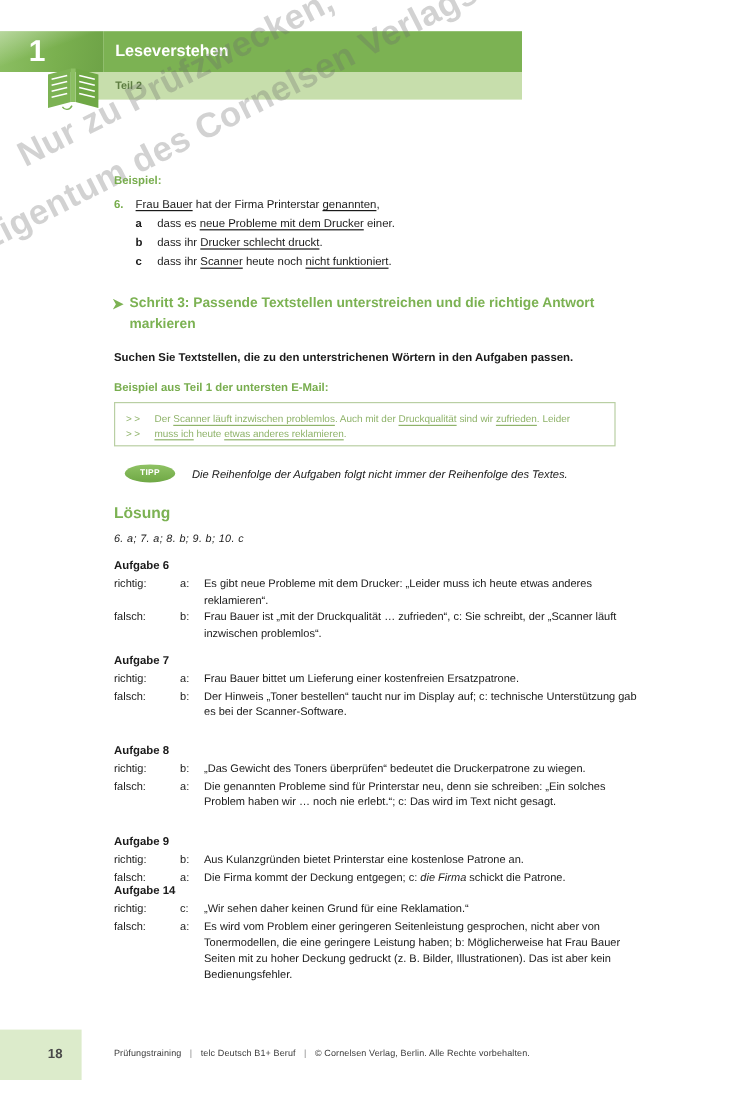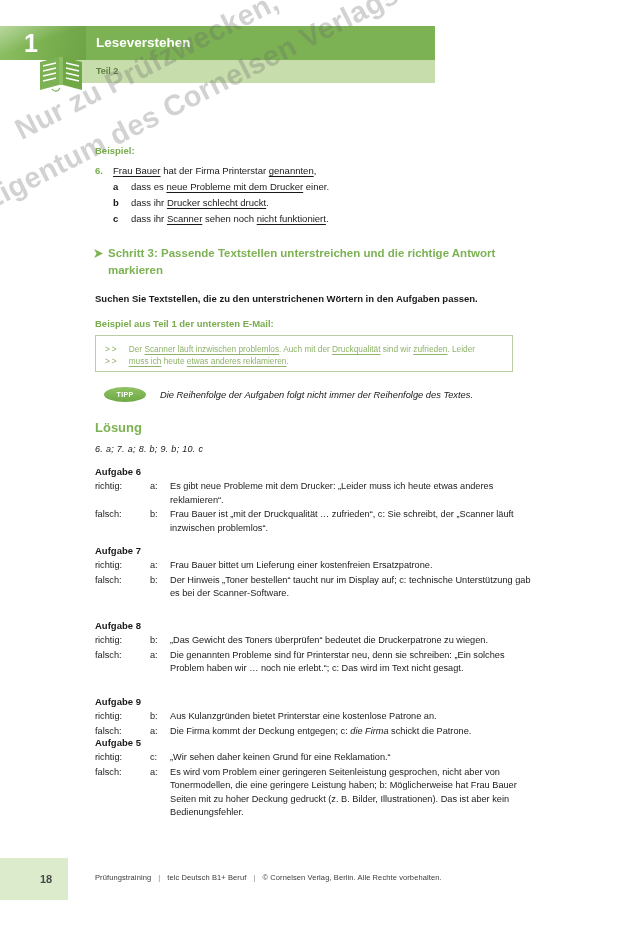--- a/index.html
+++ b/index.html
@@ -355,21 +355,21 @@
 
     <div class="qline qopt">
       <span class="qletter">a</span><span>dass es </span><span class="u">neue Probleme mit dem Drucker</span><span> einer.</span>
     </div>
 
     <div class="qline qopt">
       <span class="qletter">b</span><span>dass ihr </span><span class="u">Drucker schlecht druckt</span><span>.</span>
     </div>
 
     <div class="qline qopt">
-      <span class="qletter">c</span><span>dass ihr </span><span class="u">Scanner</span><span> sehen noch </span><span class="u">nicht funktioniert</span><span>.</span>
+      <span class="qletter">c</span><span>dass ihr </span><span class="u">Scanner</span><span> heute noch </span><span class="u">nicht funktioniert</span><span>.</span>
     </div>
   </div>
 
   <svg class="schritt-arrow" viewBox="0 0 10 10">
     <path d="M0 0 L9 4.5 L0 9 L2.6 4.5 Z" fill="#7cb253"></path>
   </svg>
   <div class="schritt">Schritt 3:  Passende Textstellen unterstreichen und die richtige Antwort markieren</div>
 
   <div class="subinstr">Suchen Sie Textstellen, die zu den unterstrichenen Wörtern in den Aufgaben passen.</div>
 
@@ -442,21 +442,21 @@
       <div class="auf-txt">Aus Kulanzgründen bietet Printerstar eine kostenlose Patrone an.</div>
     </div>
     <div class="auf-row">
       <div class="auf-verd">falsch:</div>
       <div class="auf-let">a:</div>
       <div class="auf-txt"><span>Die Firma kommt der Deckung entgegen; c: </span><span class="it">die Firma</span><span> schickt die Patrone.</span></div>
     </div>
   </div>
 
   <div class="aufgabe" style="top:737px">
-    <div class="auf-title">Aufgabe 5</div>
+    <div class="auf-title">Aufgabe 14</div>
     <div class="auf-row">
       <div class="auf-verd">richtig:</div>
       <div class="auf-let">c:</div>
       <div class="auf-txt">„Wir sehen daher keinen Grund für eine Reklamation.“</div>
     </div>
     <div class="auf-row">
       <div class="auf-verd">falsch:</div>
       <div class="auf-let">a:</div>
       <div class="auf-txt">Es wird vom Problem einer geringeren Seitenleistung gesprochen, nicht aber von Tonermodellen, die eine geringere Leistung haben; b: Möglicherweise hat Frau Bauer Seiten mit zu hoher Deckung gedruckt (z. B. Bilder, Illustrationen). Das ist aber kein Bedienungsfehler.</div>
     </div>

